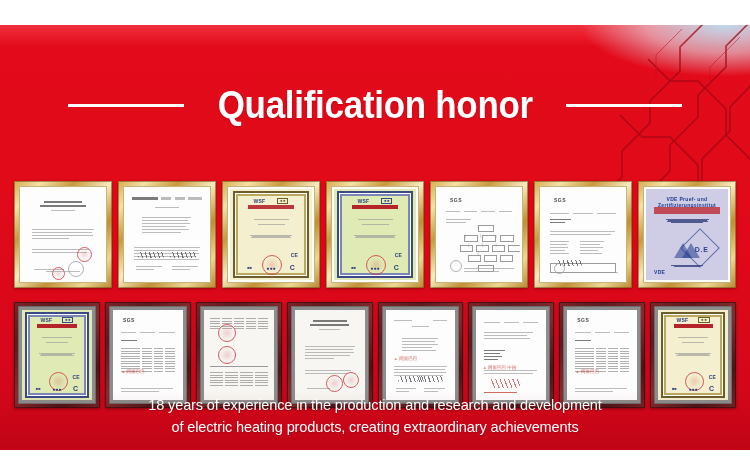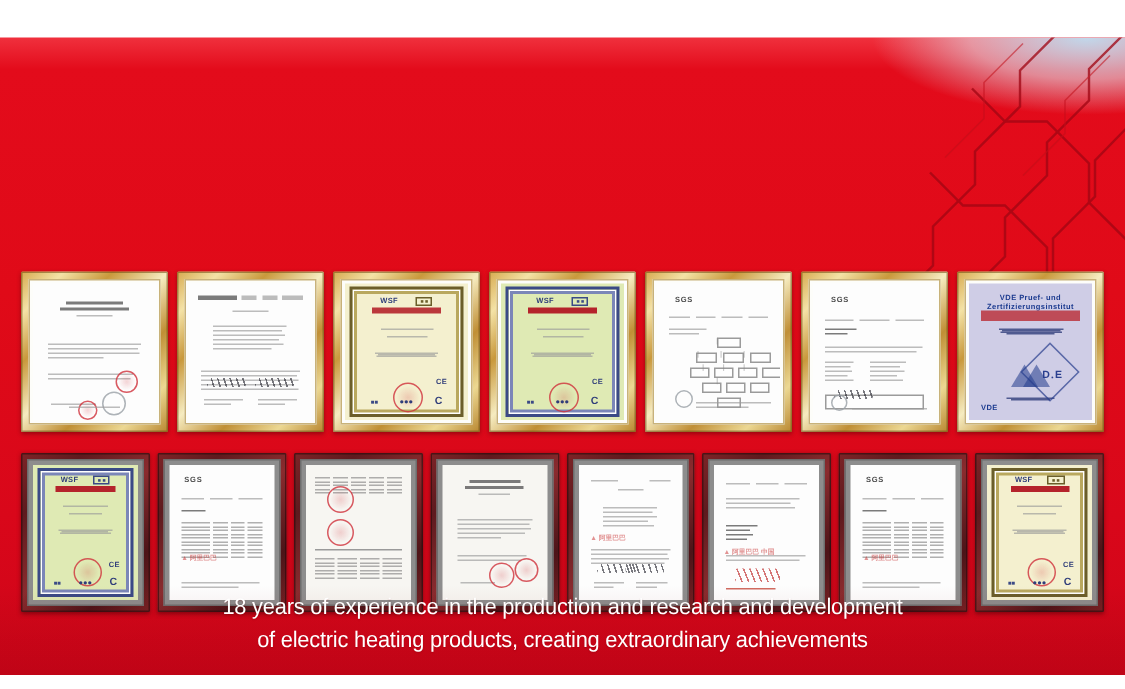--- a/index.html
+++ b/index.html
@@ -184,20 +184,25 @@
         <path d="M235 52 L200 88 L200 112 L172 140 L172 166 L146 192"></path>
         <path d="M118 40 L140 62 L168 62 L196 90 L196 116 L222 142"></path>
         <path d="M90 96 L112 118 L140 118 L168 146 L168 172 L192 196"></path>
       </g>
       <g fill="none" stroke="#c2101c" stroke-width="1" opacity="0.65">
         <path d="M210 18 L180 48 L180 70 L152 98"></path>
         <path d="M152 10 L126 36 L126 60 L100 86"></path>
       </g>
     </svg>
 
+    <div class="title-row">
+      <span class="rule left"></span>
+      <span class="title">Qualification honor</span>
+      <span class="rule right"></span>
+    </div>
 
     <div class="row row1">
 
       <div class="cert frame-gold" title="cert-1">
         <div class="mat">
           <div class="paper p-white">
             <div class="lines" style="left:14px;right:14px;top:12px;">
               <div class="ln dark" style="width:72%;margin:0 auto 2px;height:2px;"></div>
               <div class="ln dark" style="width:84%;margin:0 auto 3px;height:2px;"></div>
               <div class="ln" style="width:46%;margin:0 auto 5px;"></div>

